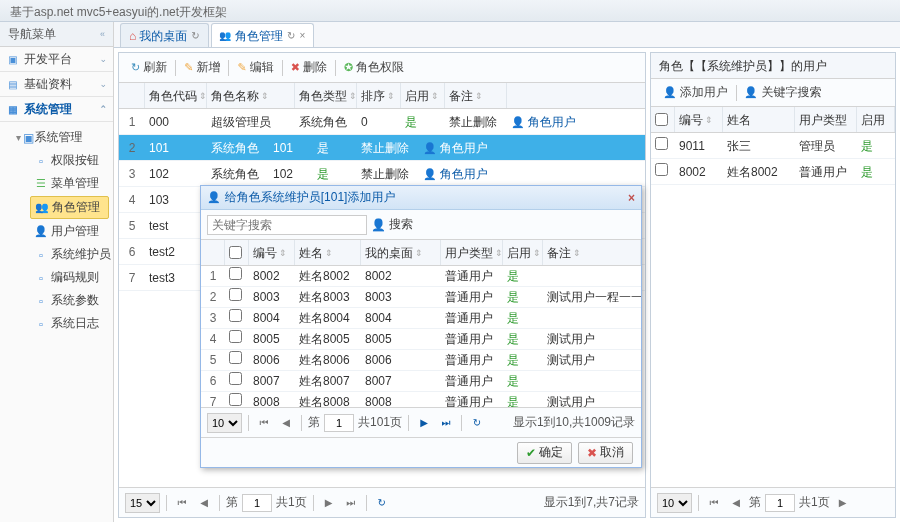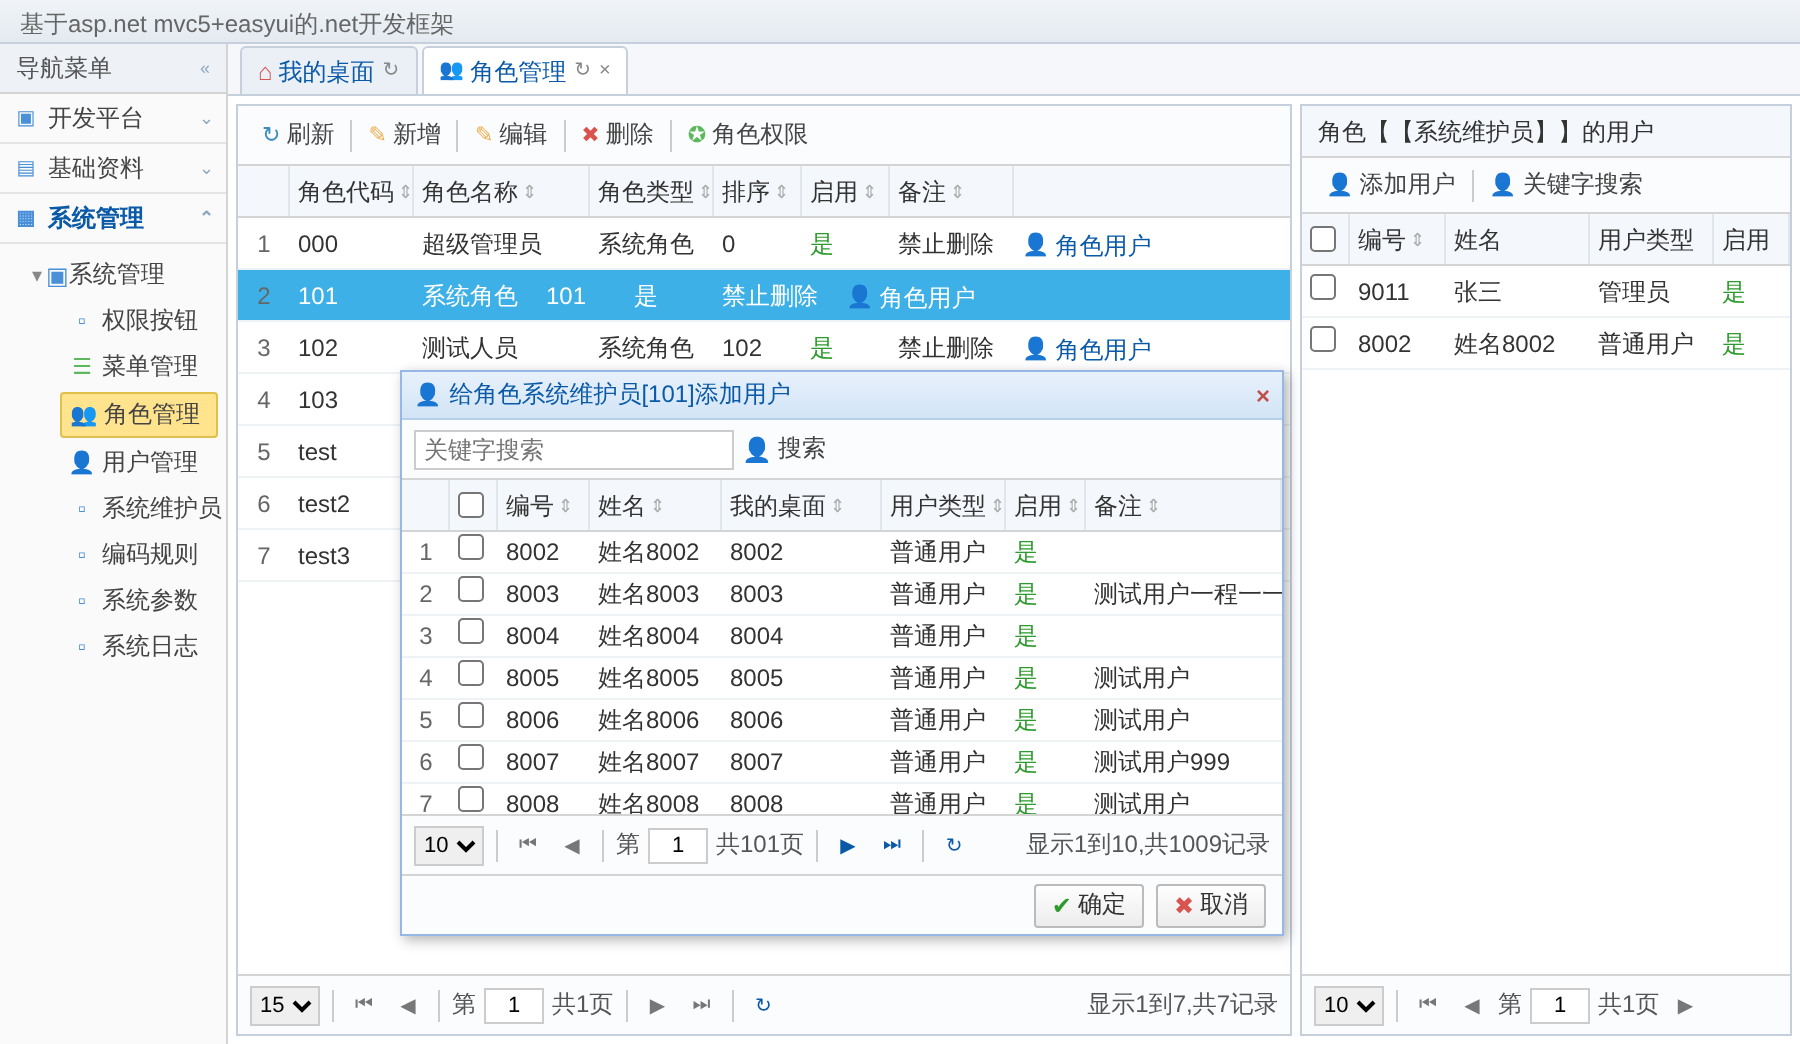--- a/index.html
+++ b/index.html
@@ -236,21 +236,20 @@
               <div class="cell" style="width:62px">101</div>
               <div class="cell" style="width:62px">系统角色</div>
               <div class="cell" style="width:44px">101</div>
               <div class="cell" style="width:44px"><span class="badge-yes">是</span></div>
               <div class="cell" style="width:62px">禁止删除</div>
               <div class="cell" style="flex:1"><span class="link-btn"><span class="bi">👤</span>角色用户</span></div>
             </div>
             <div class="row">
               <div class="cell idx" style="width:26px">3</div>
               <div class="cell" style="width:62px">102</div>
-              <div class="cell" style="width:88px">测试人员</div>
               <div class="cell" style="width:62px">系统角色</div>
               <div class="cell" style="width:44px">102</div>
               <div class="cell" style="width:44px"><span class="badge-yes">是</span></div>
               <div class="cell" style="width:62px">禁止删除</div>
               <div class="cell" style="flex:1"><span class="link-btn"><span class="bi">👤</span>角色用户</span></div>
             </div>
             <div class="row">
               <div class="cell idx" style="width:26px">4</div>
               <div class="cell" style="width:62px">103</div>
               <div class="cell" style="width:88px">演示用户</div>
@@ -465,21 +464,20 @@
           <div class="cell" style="flex:1;line-height:21px">测试用户</div>
         </div>
         <div class="row" style="height: 21px;">
           <div class="cell idx" style="width:24px;line-height:21px">6</div>
           <div class="cell" style="width:24px;line-height:21px"><input type="checkbox" style=""></div>
           <div class="cell" style="width:46px;line-height:21px">8007</div>
           <div class="cell" style="width:66px;line-height:21px">姓名8007</div>
           <div class="cell" style="width:80px;line-height:21px">8007</div>
           <div class="cell" style="width:62px;line-height:21px">普通用户</div>
           <div class="cell badge-yes" style="width:40px;line-height:21px">是</div>
-          <div class="cell" style="flex:1;line-height:21px">测试用户999</div>
         </div>
         <div class="row" style="height: 21px;">
           <div class="cell idx" style="width:24px;line-height:21px">7</div>
           <div class="cell" style="width:24px;line-height:21px"><input type="checkbox" style=""></div>
           <div class="cell" style="width:46px;line-height:21px">8008</div>
           <div class="cell" style="width:66px;line-height:21px">姓名8008</div>
           <div class="cell" style="width:80px;line-height:21px">8008</div>
           <div class="cell" style="width:62px;line-height:21px">普通用户</div>
           <div class="cell badge-yes" style="width:40px;line-height:21px">是</div>
           <div class="cell" style="flex:1;line-height:21px">测试用户</div>

